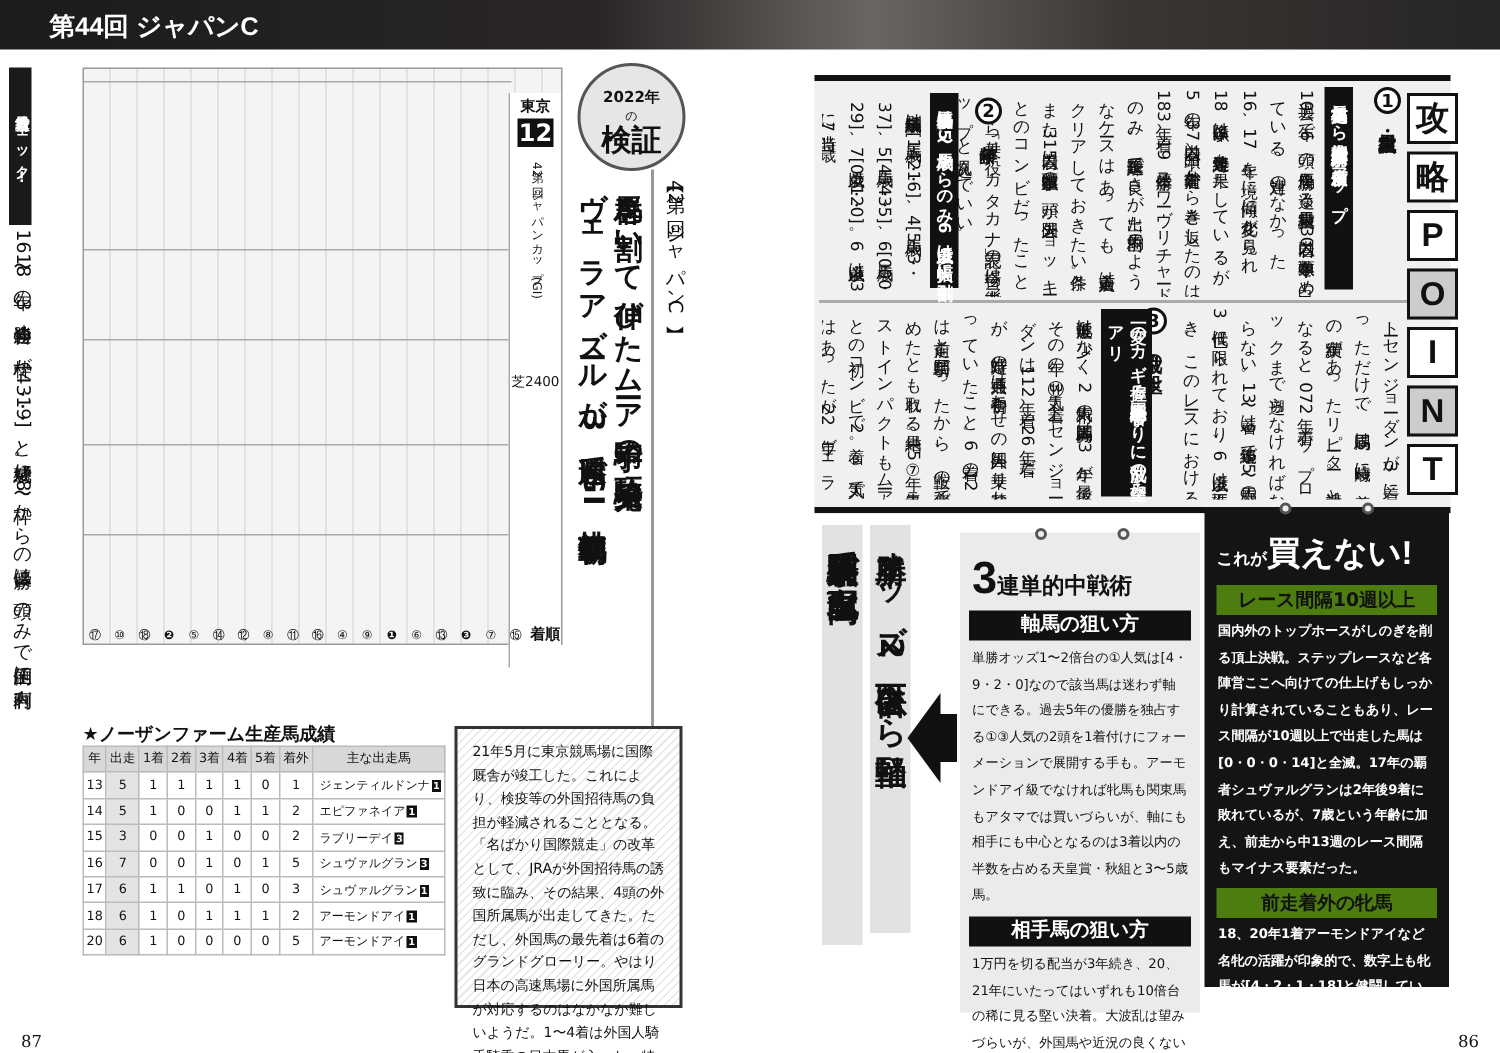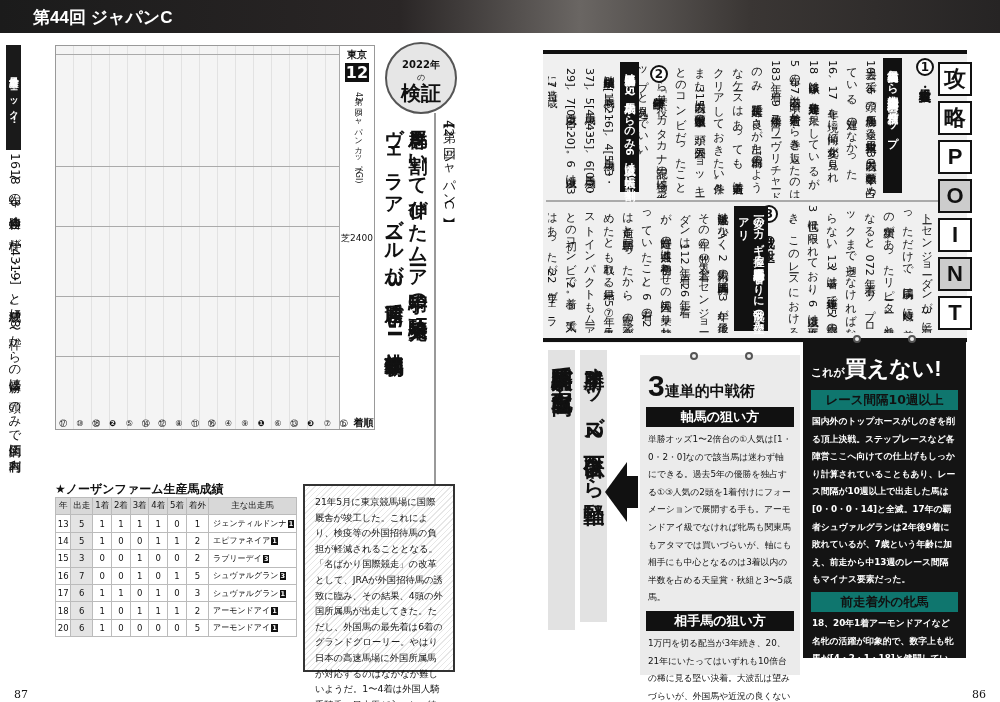--- a/index.html
+++ b/index.html
@@ -4,21 +4,21 @@
 <style>
 *{box-sizing:border-box;margin:0;padding:0}
 body{width:1000px;height:702px;background:#fff;font-family:"DejaVu Sans",sans-serif;color:#111;position:relative;overflow:hidden}
 .banner{position:absolute;left:0;top:0;width:1000px;height:33px;background:linear-gradient(90deg,#1b1b1b 0%,#2a2626 40%,#6a6663 58%,#3a3634 75%,#262424 100%)}
 .banner-title{position:absolute;left:33px;top:6px;color:#fff;font-weight:bold;font-size:17px;font-family:"Liberation Sans",sans-serif}
 
 .check-tag{position:absolute;left:6px;top:45px;width:15px;height:105px;background:#1a1a1a;color:#fff;font-size:9.5px;font-weight:bold;writing-mode:vertical-rl;text-orientation:upright;display:flex;align-items:center;justify-content:center}
 .check-text{position:absolute;left:5px;top:153px;width:18px;height:470px;font-size:12.5px;line-height:16px;writing-mode:vertical-rl}
 .racecard{position:absolute;left:55px;top:45px;width:320px;height:385px;border:1px solid #999;background:repeating-linear-gradient(90deg,#f4f4f4 0 17px,#e2e2e2 17px 18px)}
 .rc-row{position:absolute;left:0;width:285px;border-bottom:1px solid #aaa}
-.rc-side{position:absolute;right:0;top:0;width:35px;height:100%;background:#fff;border-left:1px solid #aaa}
+.rc-side{position:absolute;right:0;top:16px;width:35px;height:100%;background:#fff;border-left:1px solid #aaa}
 .rc-tokyo{font-size:10px;font-weight:bold;text-align:center;margin-top:2px}
 .rc-num{background:#111;color:#fff;font-weight:bold;font-size:16px;text-align:center;margin:1px 5px}
 .rc-name{writing-mode:vertical-rl;font-size:8px;margin:10px auto;height:120px}
 .rc-dist{font-size:9px;text-align:center;margin-top:20px}
 .finish-row{position:absolute;left:55px;top:415px;width:320px;height:16px;display:flex;align-items:center;font-size:8px}
 .finish-row span{flex:1;text-align:center}
 .finish-row .dark{font-weight:bold}
 .finish-label{font-weight:bold;font-size:10px;flex:1.4!important}
 .kensho{position:absolute;left:385px;top:42px;width:72px;height:72px;border-radius:50%;border:2px solid #555;background:#e6e6e6;text-align:center}
 .kensho .yr{font-size:10px;font-weight:bold;margin-top:14px}
@@ -52,21 +52,21 @@
 .arrow{position:absolute;left:605px;top:462px;width:0;height:0;border-top:30px solid transparent;border-bottom:30px solid transparent;border-right:22px solid #111}
 .arrow-body{position:absolute;left:626px;top:476px;width:12px;height:32px;background:#111}
 .strategy{position:absolute;left:640px;top:355px;width:160px;height:320px;background:#ebebeb}
 .strat-title{font-weight:bold;font-size:30px;margin:14px 0 0 8px;font-family:"Liberation Sans",sans-serif}
 .strat-title small{font-size:15px}
 .bar{background:#111;color:#fff;font-weight:bold;font-size:13px;text-align:center;margin:0 6px;height:20px;line-height:20px}
 .strat-body{font-size:8.8px;line-height:17.6px;padding:4px 8px}
 .notbuy{position:absolute;left:803px;top:338px;width:163px;height:320px;background:#141414;color:#fff}
 .nb-title{font-weight:bold;font-size:22px;margin:16px 0 0 8px;font-family:"Liberation Sans",sans-serif}
 .nb-title small{font-size:11px}
-.wbar{background:#0f766e;color:#111;font-weight:bold;font-size:12.5px;text-align:center;margin:0 8px;height:20px;line-height:20px}
+.wbar{background:#4d7c0f;color:#111;font-weight:bold;font-size:12.5px;text-align:center;margin:0 8px;height:20px;line-height:20px}
 .nb-body{font-size:8.8px;line-height:17.6px;padding:3px 9px;font-weight:bold}
 .clip{position:absolute;width:8px;height:8px;border-radius:50%;border:2px solid #555;background:#eee}
 </style>
 </head>
 <body>
 
 <div class="banner">
   <div class="banner-title">第44回 ジャパンC</div>
 </div>
 
@@ -257,21 +257,21 @@
 <div class="big-v" style="left:580px;top:350px;height:272px">単勝オッズ2倍台以下なら堅軸</div>
 <div class="big-v" style="left:548px;top:350px;height:280px">外国人騎手次第で高配当出現も</div>
 <div class="arrow"></div>
 <div class="arrow-body"></div>
 
 <div class="strategy">
   <div class="clip" style="left:50px;top:-3px"></div>
   <div class="clip" style="left:105px;top:-3px"></div>
   <div class="strat-title"><span>3</span><small>連単的中戦術</small></div>
   <div class="bar" style="margin-top:4px">軸馬の狙い方</div>
-  <div class="strat-body">単勝オッズ1〜2倍台の①人気は[1・0・2・0]なので該当馬は迷わず軸にできる。過去5年の優勝を独占する①③人気の2頭を1着付けにフォーメーションで展開する手も。アーモンドアイ級でなければ牝馬も関東馬もアタマでは買いづらいが、軸にも相手にも中心となるのは3着以内の半数を占める天皇賞・秋組と3〜5歳馬。</div>
+  <div class="strat-body">単勝オッズ1〜2倍台の①人気は[4・9・2・0]なので該当馬は迷わず軸にできる。過去5年の優勝を独占する①③人気の2頭を1着付けにフォーメーションで展開する手も。アーモンドアイ級でなければ牝馬も関東馬もアタマでは買いづらいが、軸にも相手にも中心となるのは3着以内の半数を占める天皇賞・秋組と3〜5歳馬。</div>
   <div class="bar">相手馬の狙い方</div>
   <div class="strat-body">1万円を切る配当が3年続き、20、21年にいたってはいずれも10倍台の稀に見る堅い決着。大波乱は望みづらいが、外国馬や近況の良くない牝馬など買える要素の少ない馬はバッサリ切って、可能な限り、買い目は絞って挑むのが基本。上位人気はしっかり押さえつつ3着候補に外国人騎乗で変わりそうな人気薄を狙う程度の抵抗はしたい。</div>
 </div>
 
 <div class="notbuy">
   <div class="clip" style="left:50px;top:-3px"></div>
   <div class="clip" style="left:105px;top:-3px"></div>
   <div class="nb-title"><small>これが</small><span>買えない!</span></div>
   <div class="wbar" style="margin-top:6px">レース間隔10週以上</div>
   <div class="nb-body">国内外のトップホースがしのぎを削る頂上決戦。ステップレースなど各陣営ここへ向けての仕上げもしっかり計算されていることもあり、レース間隔が10週以上で出走した馬は[0・0・0・14]と全滅。17年の覇者シュヴァルグランは2年後9着に敗れているが、7歳という年齢に加え、前走から中13週のレース間隔もマイナス要素だった。</div>

